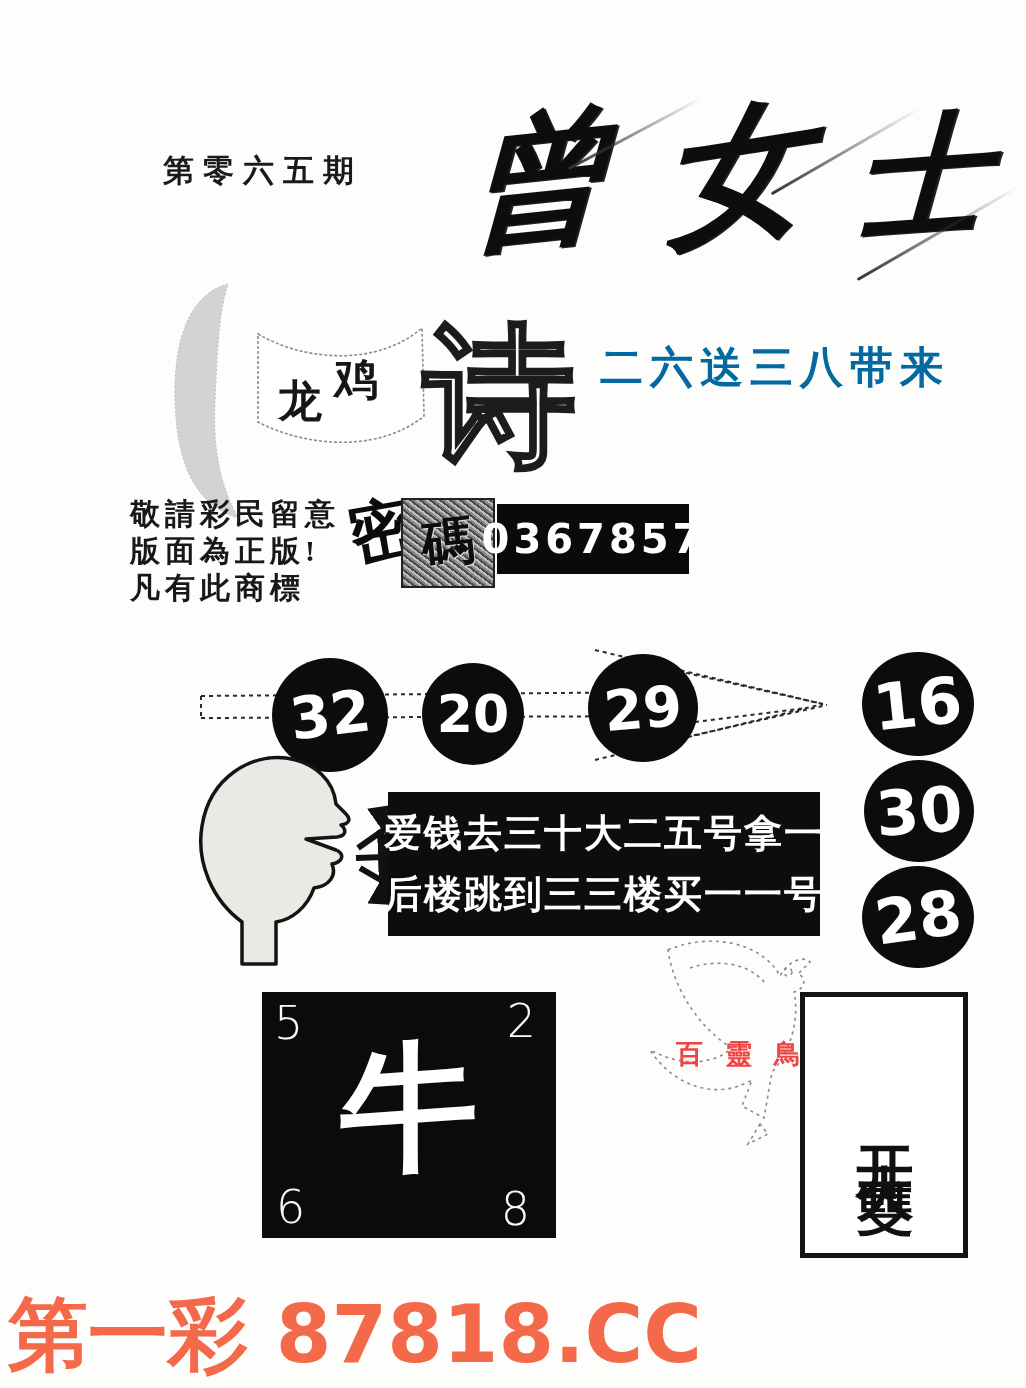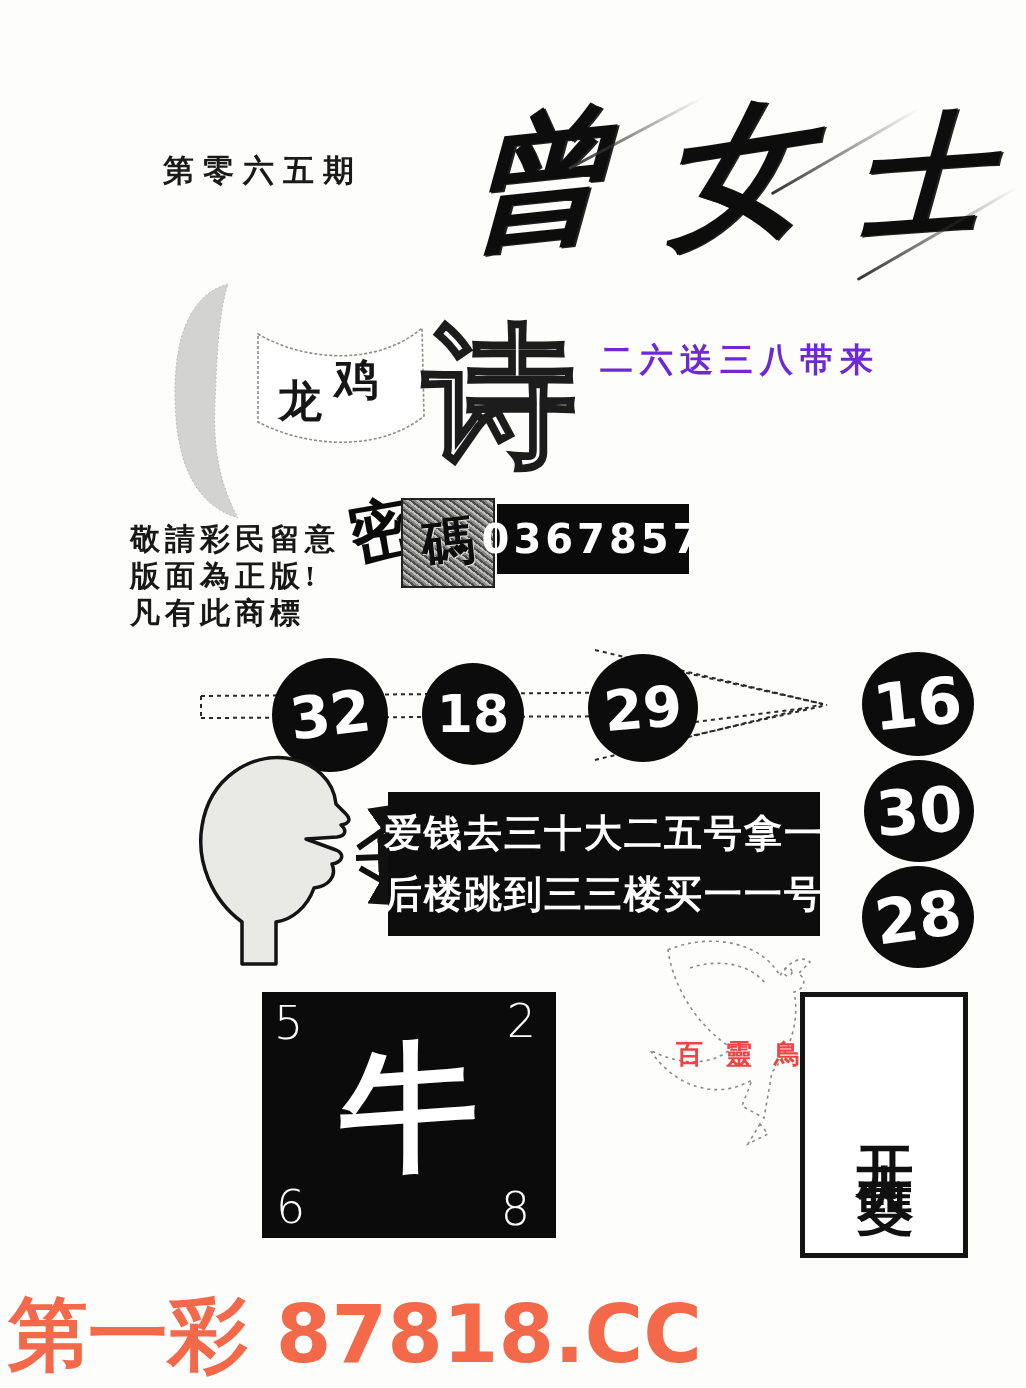--- a/index.html
+++ b/index.html
@@ -32,24 +32,24 @@
   
   .scroll-svg text { font-family:"Liberation Serif", serif; }
 
   
   .poem-marker {
     font-size:152px; line-height:1; font-weight:700;
     color:#ffffff; -webkit-text-stroke:3px #1c1c1c;
     text-shadow:0 0 1px #333;
     font-family:"Liberation Serif", serif;
   }
-  .poem-lines { font-size:33px; letter-spacing:7px; line-height:1.55; color:#6d28d9; font-weight:600; }
-
-  
-  .notice { font-size:30px; font-weight:700; letter-spacing:5px; line-height:1.23; color:#181818;margin-top:25px; }
+  .poem-lines { font-size:43px; letter-spacing:7px; line-height:1.55; color:#0369a1; font-weight:600; }
+
+  
+  .notice { font-size:30px; font-weight:700; letter-spacing:5px; line-height:1.23; color:#181818; }
   .seal-char { font-size:66px; font-weight:900; transform:rotate(-10deg); color:#0b0b0b; line-height:1; }
   .stamp-block {
     width:94px; height:90px; color:#0d0d0d;
     background:
       repeating-linear-gradient(37deg, rgba(20,20,20,.55) 0 2px, rgba(120,120,120,.35) 2px 4px, rgba(235,235,235,.5) 4px 6px),
       #8f8f8d;
     display:flex; align-items:center; justify-content:center;
     border:2px solid #222;
   }
   .stamp-block span { font-size:52px; font-weight:900; transform:rotate(-6deg); text-shadow:1px 1px 0 #ddd; }
@@ -163,21 +163,21 @@
       <line x1="400" y1="112" x2="628" y2="56"></line>
       <line x1="452" y1="16" x2="632" y2="57"></line>
       <line x1="452" y1="98" x2="632" y2="57"></line>
       <line x1="500" y1="74" x2="612" y2="60"></line>
     </g>
   </svg>
   <div class="abs ball" style="left:272px; top:658px; width:116px; height:114px; font-size:58px;">
     <span style="transform:rotate(-7deg);">32</span>
   </div>
   <div class="abs ball" style="left:422px; top:663px; width:102px; height:102px; font-size:52px;">
-    <span>18</span>
+    <span>20</span>
   </div>
   <div class="abs ball" style="left:588px; top:654px; width:110px; height:108px; font-size:56px;">
     <span style="transform:rotate(-5deg);">29</span>
   </div>
 
   <div class="abs ball" style="left:862px; top:652px; width:112px; height:104px; font-size:64px;">
     <span style="transform:rotate(-6deg);">16</span>
   </div>
   <div class="abs ball" style="left:864px; top:760px; width:110px; height:102px; font-size:62px;">
     <span style="transform:rotate(-4deg);">30</span>

